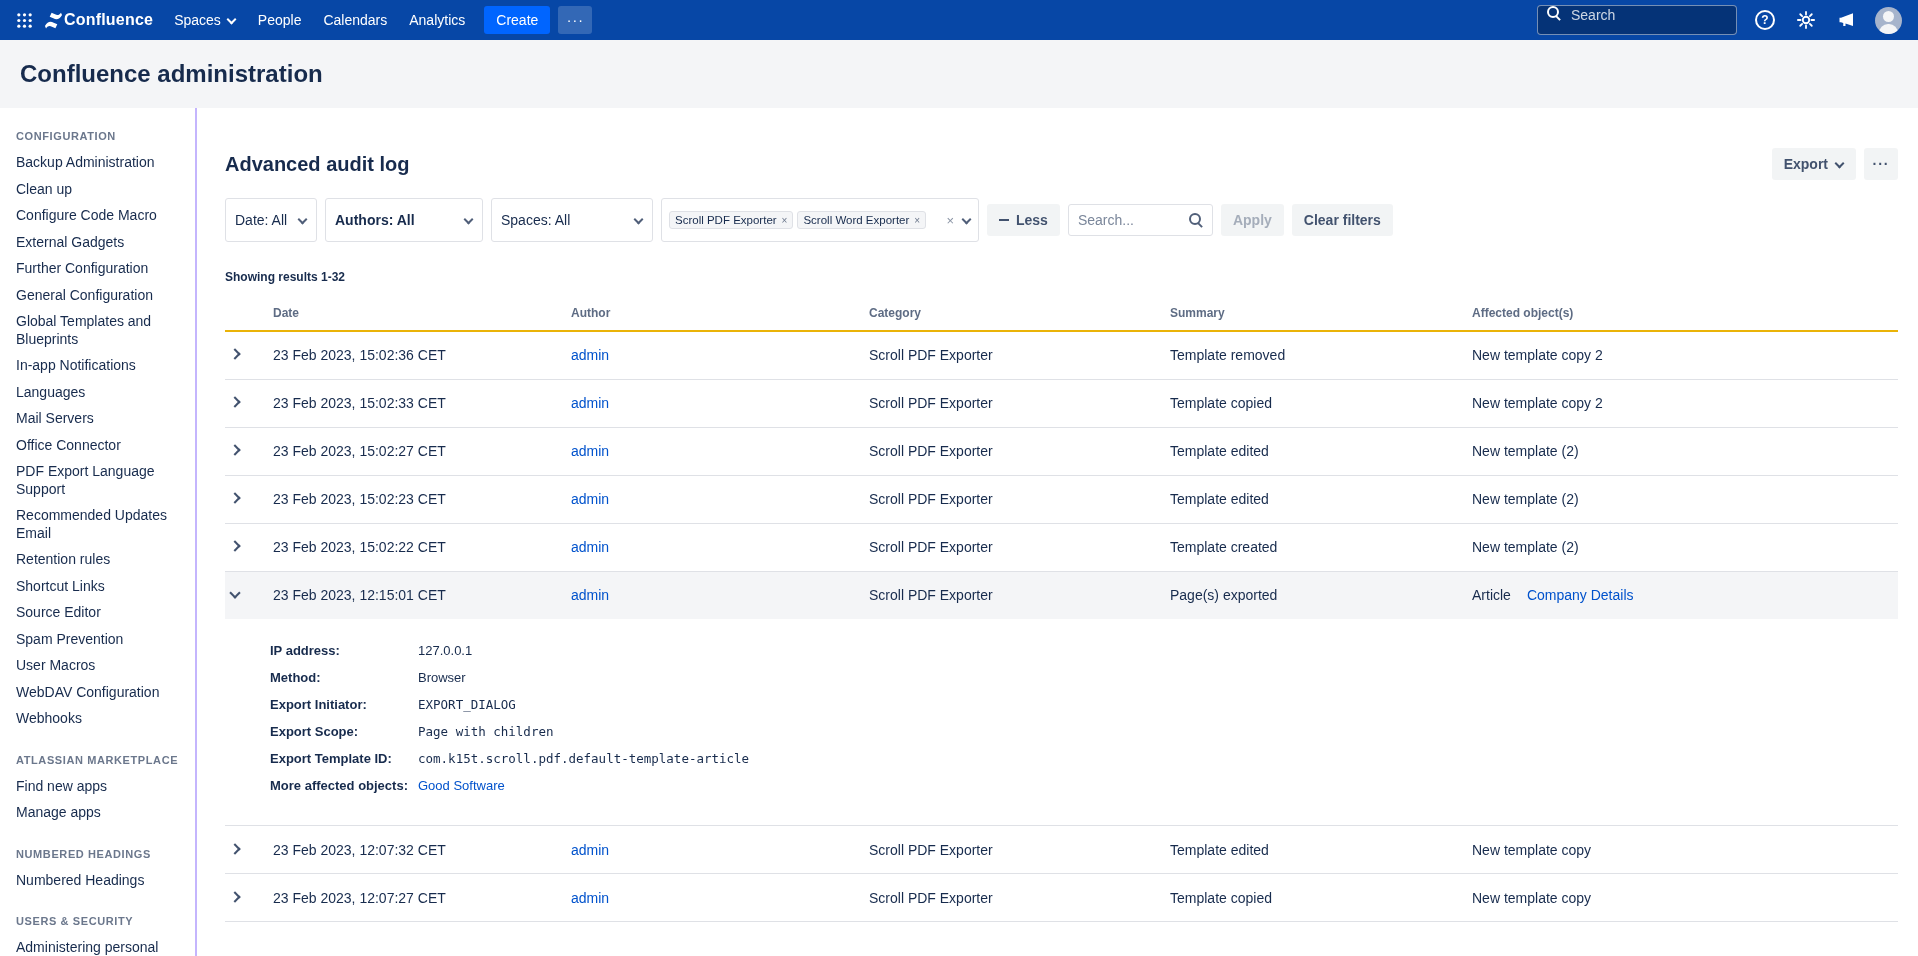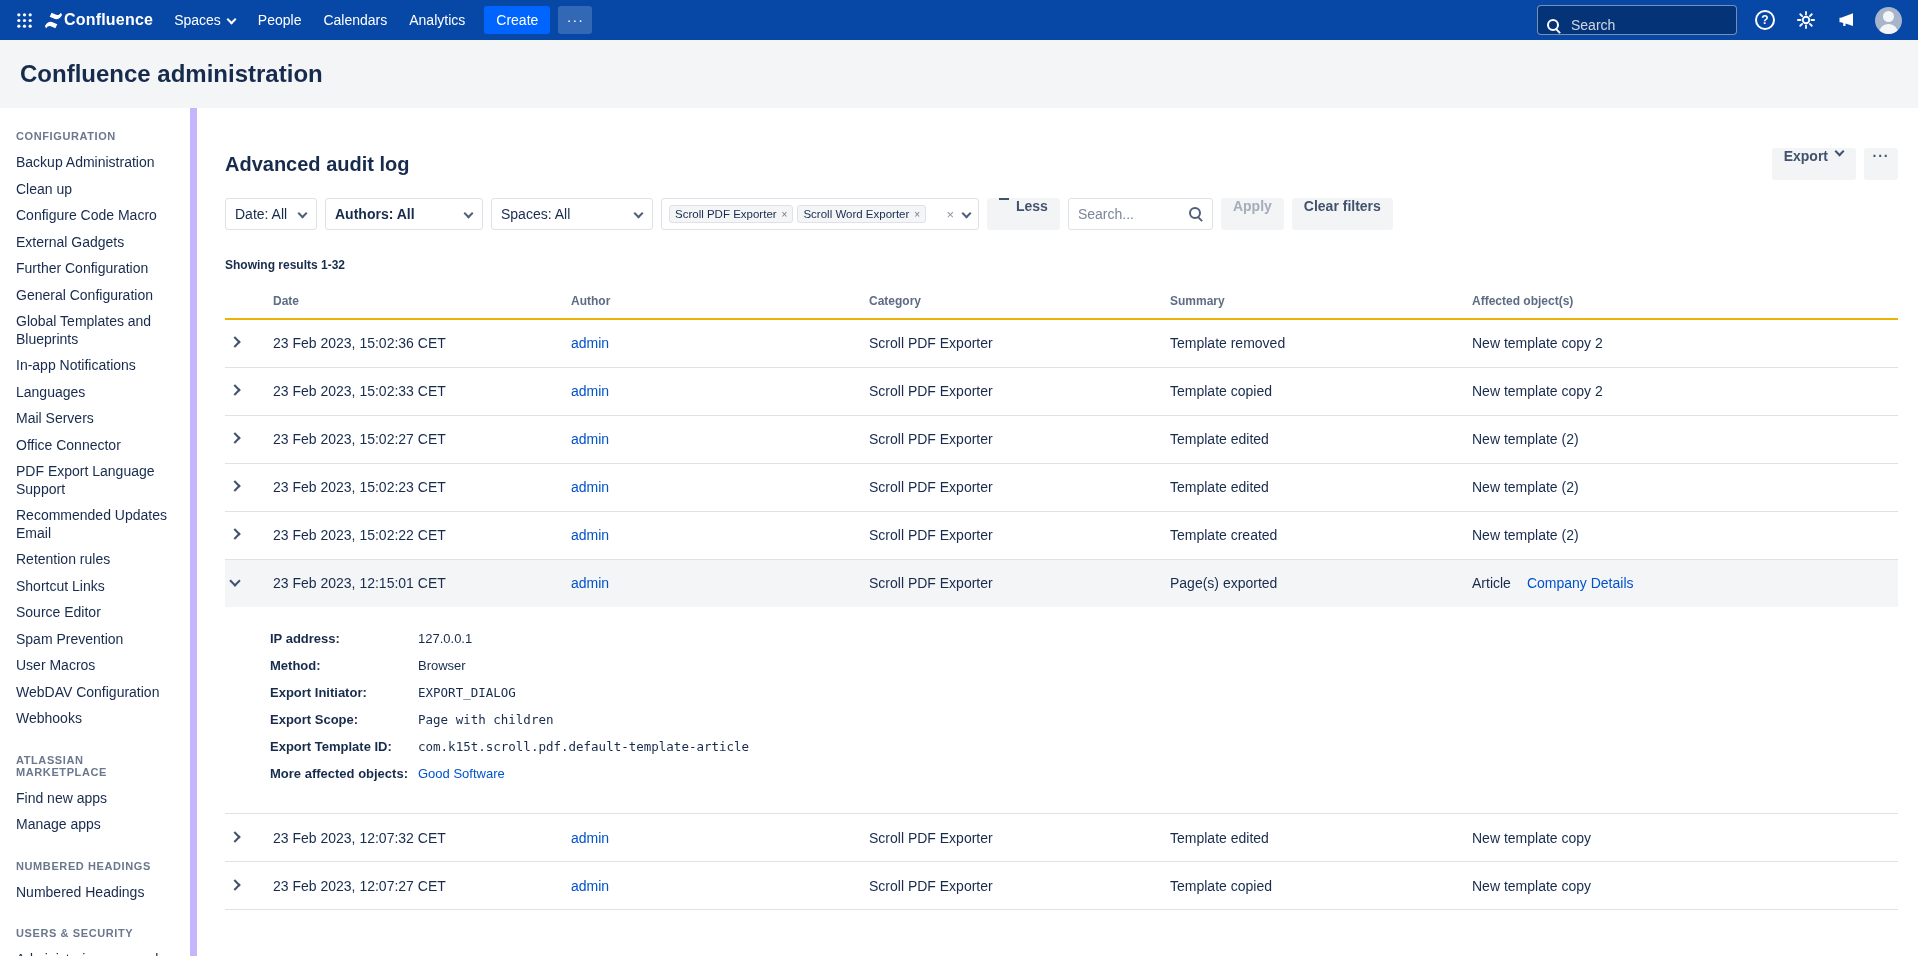--- a/index.html
+++ b/index.html
@@ -14,21 +14,21 @@
   .navbar { height:40px; background:#0747A6; display:flex; align-items:center; justify-content:space-between; padding:0 16px 0 10px; color:#fff; }
   .nav-left { display:flex; align-items:center; }
   .icon-btn { background:none; border:none; padding:6px; cursor:pointer; display:flex; align-items:center; }
   .logo { display:flex; align-items:center; padding:0 10px 0 4px; cursor:pointer; text-decoration:none; color:#fff; }
   .logo-text { font-size:16px; font-weight:700; letter-spacing:.2px; }
   .nav-items { display:flex; align-items:center; }
   .nav-link { color:#fff; font-size:14px; padding:0 11px; height:40px; display:flex; align-items:center; gap:6px; text-decoration:none; cursor:pointer; }
   .create-btn { background:#0065FF; color:#fff; border:none; border-radius:3px; height:28px; padding:0 12px; font-size:14px; font-weight:500; margin-left:8px; cursor:pointer; font-family:inherit; }
   .nav-more { background:rgba(255,255,255,0.18); color:#fff; border:none; border-radius:3px; height:28px; width:34px; margin-left:8px; cursor:pointer; font-size:14px; letter-spacing:1px; }
   .nav-right { display:flex; align-items:center; gap:15px; }
-  .nav-search { display:flex; align-items:flex-end; gap:7px; background:rgba(0,0,0,0.28); border:1px solid rgba(255,255,255,0.45); border-radius:4px; height:30px; width:200px; padding:0 9px; }
+  .nav-search { display:flex; align-items:flex-start; gap:7px; background:rgba(0,0,0,0.28); border:1px solid rgba(255,255,255,0.45); border-radius:4px; height:30px; width:200px; padding:0 9px; }
   .nav-search input { background:transparent; border:none; outline:none; color:#fff; font-size:14px; width:100%; font-family:inherit; }
   .nav-search input::placeholder { color:rgba(255,255,255,0.8); }
   .nav-icon { background:none; border:none; color:#fff; cursor:pointer; padding:0; width:26px; height:26px; display:flex; align-items:center; justify-content:center; }
   .help-badge { width:20px; height:20px; border:2px solid #fff; border-radius:50%; font-size:12px; font-weight:700; display:flex; align-items:center; justify-content:center; }
   .nav-avatar { width:27px; height:27px; border-radius:50%; background:#A6B4CC; border:none; position:relative; overflow:hidden; cursor:pointer; }
   .nav-avatar::before { content:""; position:absolute; width:11px; height:11px; border-radius:50%; background:#F4F5F7; left:8px; top:4px; }
   .nav-avatar::after { content:""; position:absolute; width:19px; height:11px; border-radius:9px 9px 0 0; background:#F4F5F7; left:4px; top:17px; }
 
   
   .chev { position:relative; width:11px; height:11px; display:inline-block; flex:none; }
@@ -41,38 +41,38 @@
   .search-glyph { position:relative; width:15px; height:15px; display:inline-block; flex:none; }
   .search-glyph::before { content:""; position:absolute; width:8px; height:8px; border:2px solid currentColor; border-radius:50%; left:0; top:0; }
   .search-glyph::after { content:""; position:absolute; width:6px; height:2px; background:currentColor; transform:rotate(45deg); left:8px; top:11px; }
 
   
   .page-header { background:#F4F5F7; height:68px; display:flex; align-items:center; padding-left:20px; }
   .page-header h1 { margin:0; font-size:24px; font-weight:700; color:#172B4D; }
 
   
   .body-wrap { display:flex; height:848px; background:#fff; }
-  .sidebar { width:197px; min-width:197px; border-right:7px solid #c4b5fd; padding:22px 14px 0 16px; overflow:hidden; }
+  .sidebar { width:197px; min-width:197px; border-right:2px solid #c4b5fd; padding:22px 14px 0 16px; overflow:hidden; }
   .sb-heading { font-size:11px; font-weight:700; color:#6B778C; letter-spacing:.6px; margin:26px 0 12px; }
   .sb-heading:first-child { margin-top:0; }
   .sb-item { display:block; font-size:14px; color:#172B4D; margin-bottom:9px; line-height:1.25; text-decoration:none; cursor:pointer; }
 
   .content { flex:1; padding:0 20px 0 28px; overflow:hidden; }
   .content-head { display:flex; justify-content:space-between; align-items:center; margin-top:40px; }
   .content-head h2 { margin:0; font-size:20px; font-weight:700; color:#172B4D; }
   .head-actions { display:flex; gap:8px; }
 
-  .btn { height:32px; border:none; border-radius:3px; background:rgba(9,30,66,0.05); color:#42526E; font-size:14px; font-weight:600; padding:0 12px; display:inline-flex; gap:7px; cursor:pointer; font-family:inherit; white-space:nowrap; }
+  .btn { height:32px; border:none; border-radius:3px; background:rgba(9,30,66,0.05); color:#42526E; font-size:14px; font-weight:600; padding:0 12px; display:inline-flex; align-items:center; gap:7px; cursor:pointer; font-family:inherit; white-space:nowrap; }
   .btn.more-sm { width:34px; justify-content:center; padding:0; letter-spacing:1px; }
   .btn.disabled { color:#A5ADBA; cursor:default; }
   .minus-icon { width:10px; height:2px; background:currentColor; display:inline-block; flex:none; }
 
   
   .filters { display:flex; align-items:center; gap:8px; margin-top:18px; }
-  .select { height:32px; background:#fff; border:1px solid #DFE1E6; border-radius:3px; display:flex; align-items:center; justify-content:space-between; padding:0 9px; font-size:14px; color:#172B4D; cursor:pointer; }
+  .select { height:44px; background:#fff; border:1px solid #DFE1E6; border-radius:3px; display:flex; align-items:center; justify-content:space-between; padding:0 9px; font-size:14px; color:#172B4D; cursor:pointer; }
   .w-date { width:92px; }
   .w-authors { width:158px;font-weight:bold; }
   .w-spaces { width:162px; }
   .w-tags { width:318px; padding:0 7px; gap:6px; }
   .w-summaries { width:278px; }
   .chips { display:flex; gap:4px; overflow:hidden; flex:1; }
   .chip { display:inline-flex; align-items:center; gap:5px; background:#F4F5F7; border:1px solid #DFE1E6; border-radius:3px; font-size:11.5px; padding:2px 5px; white-space:nowrap; color:#172B4D; }
   .chip-x { color:#6B778C; font-size:10px; cursor:pointer; }
   .tags-right { display:flex; align-items:center; gap:8px; flex:none; }
   .clear-x { color:#8993A4; font-size:13px; cursor:pointer; line-height:1; }

